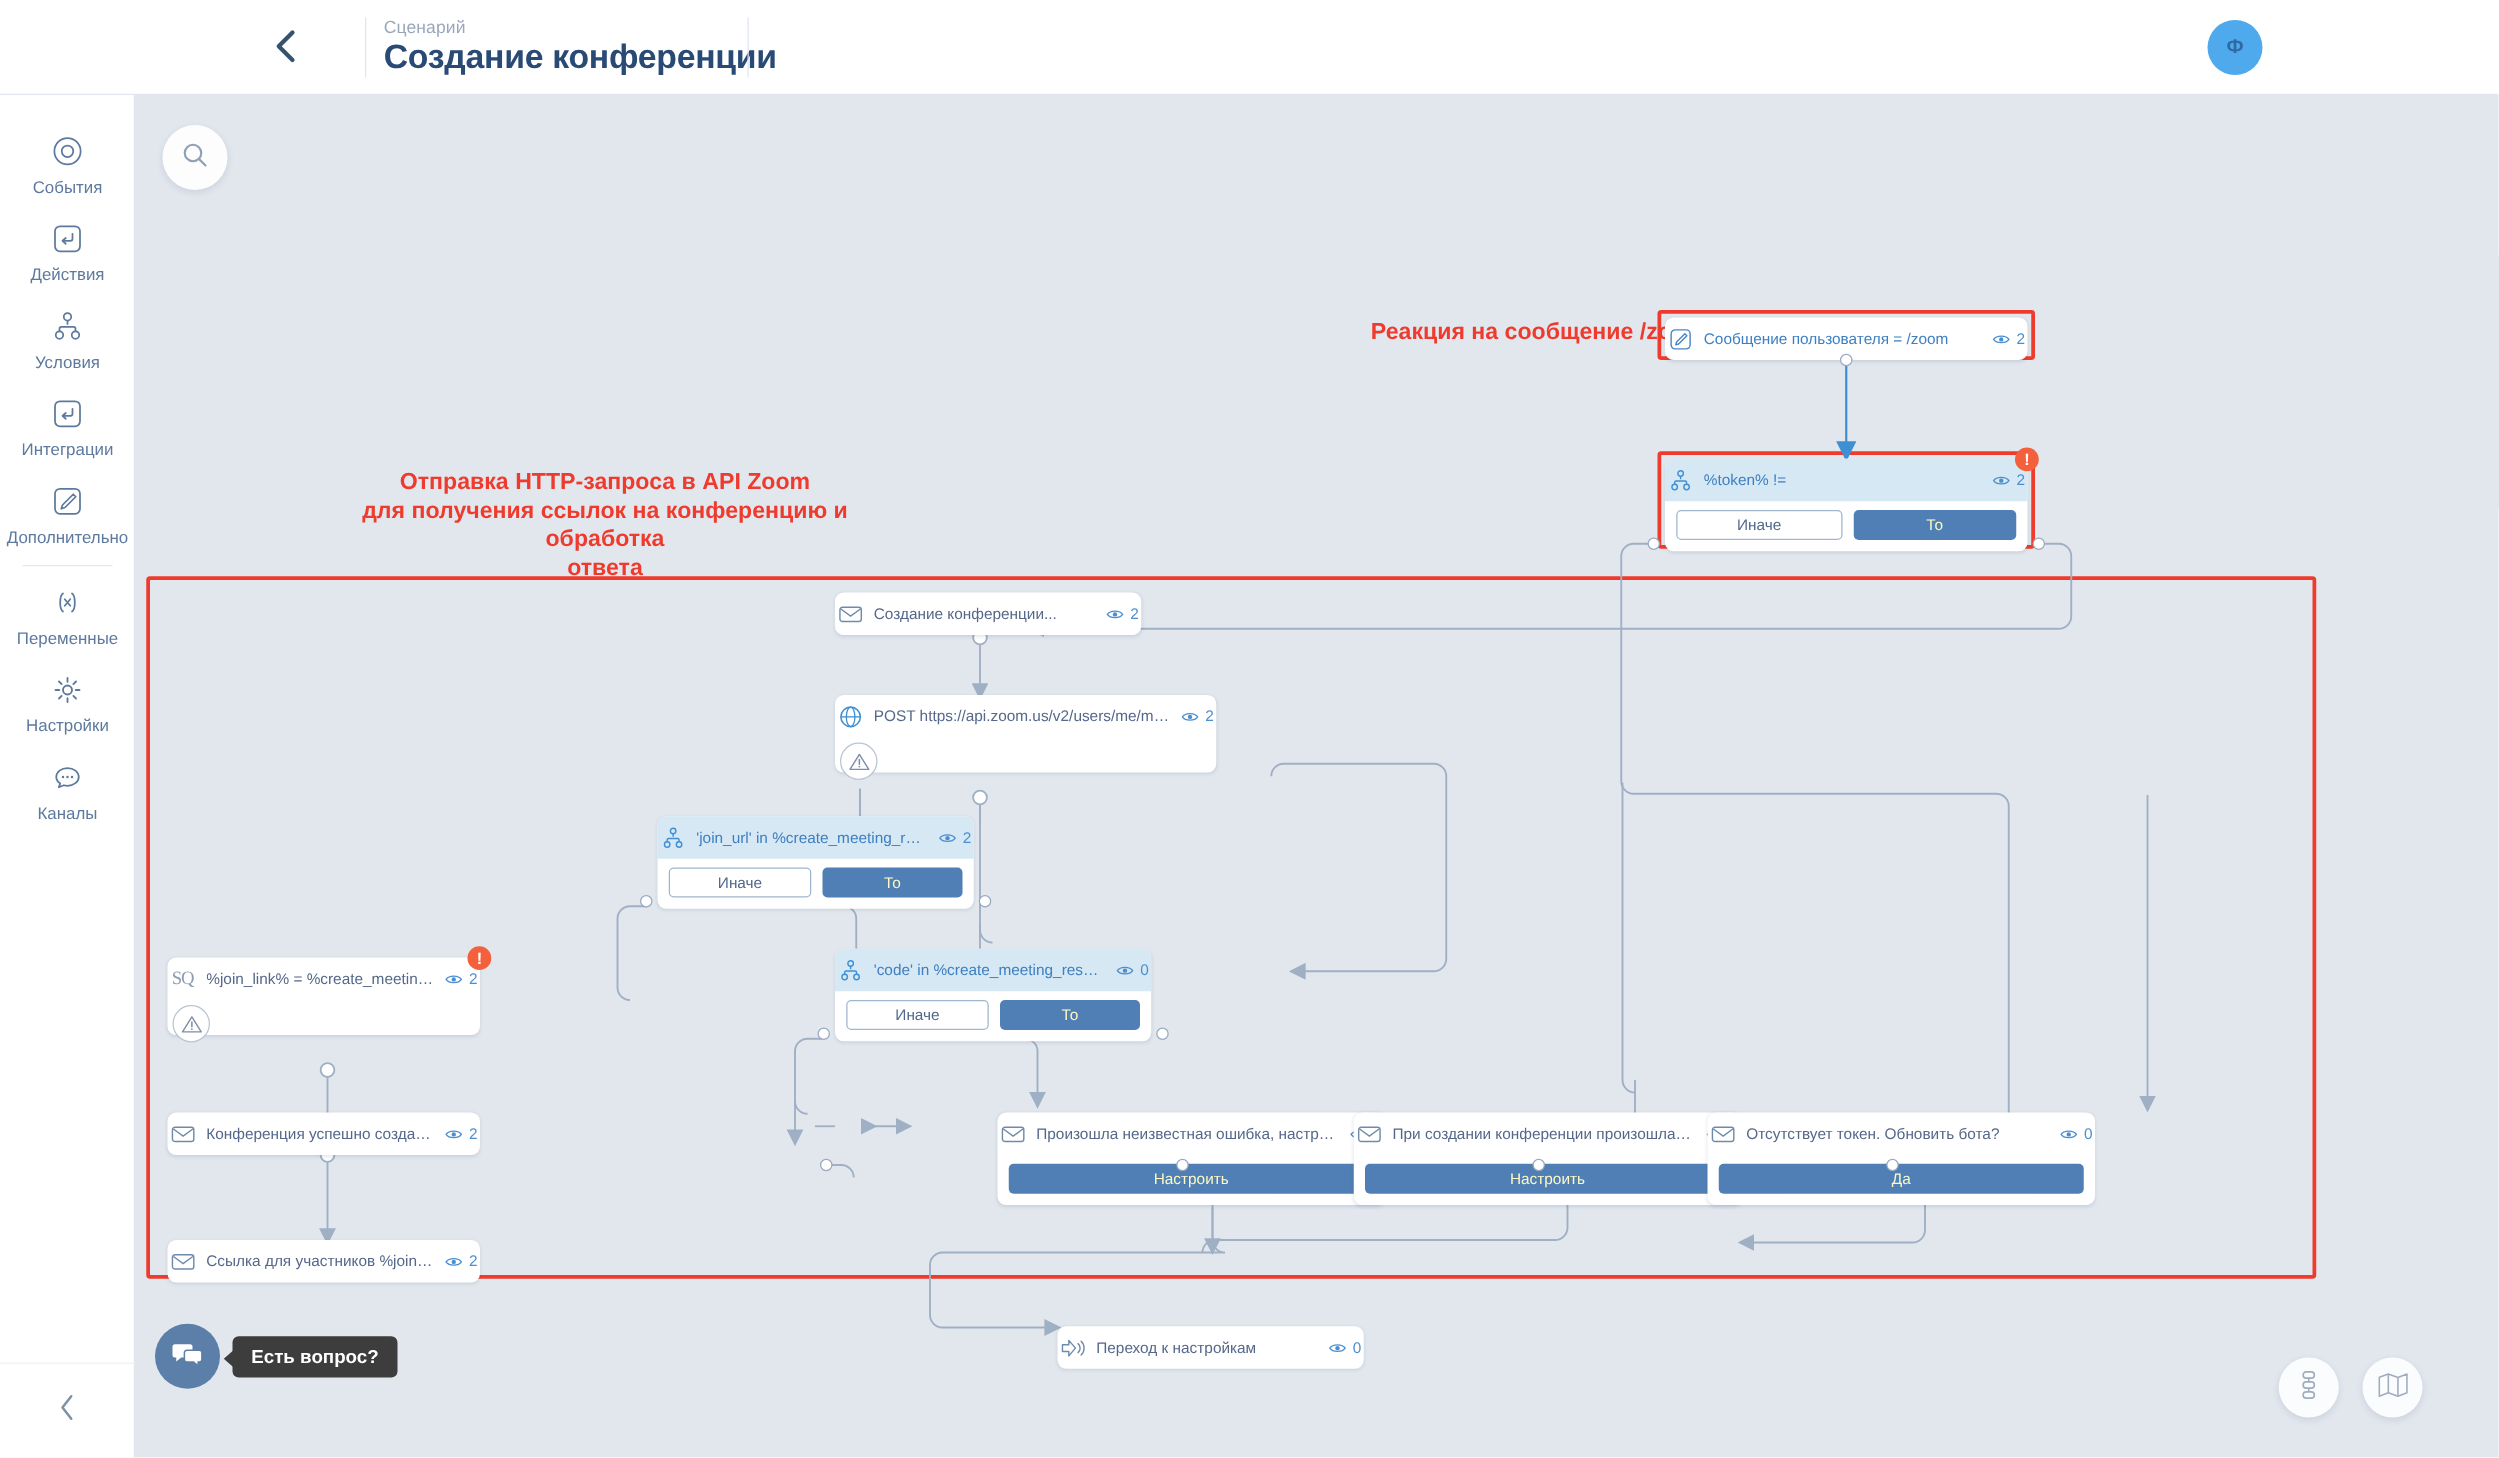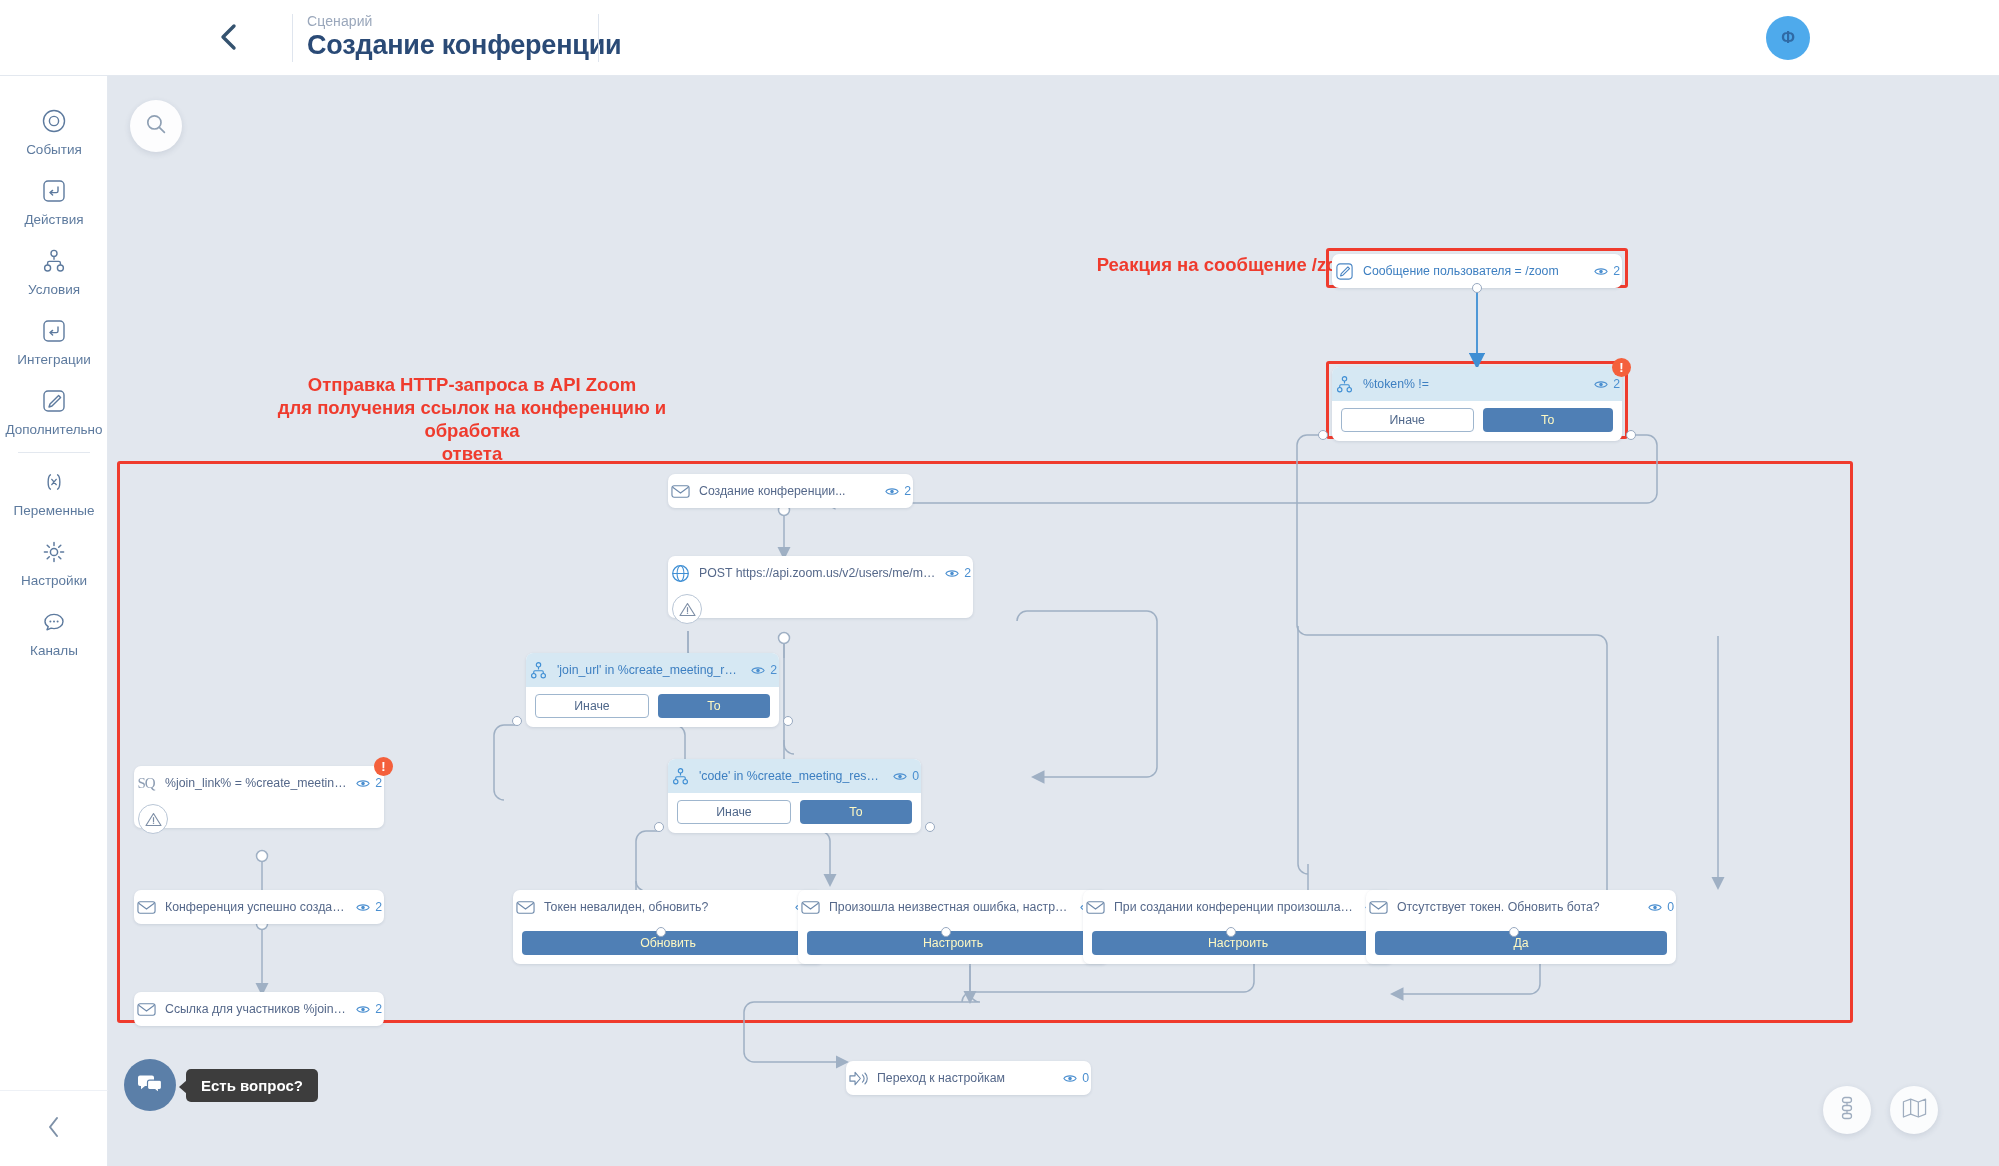--- a/index.html
+++ b/index.html
@@ -94,21 +94,21 @@
     cursor: pointer; z-index: 20;
   }
 
   
   .ann {
     position: absolute; color: #ef3b2d; font-weight: bold;
     font-size: 18.5px; line-height: 23px; text-align: center;
     white-space: pre-line;
   }
   .ann-zoom   { left: 913px; top: 177px; width: 420px; }
-  .ann-http   { left: 124px; top: 297px; width: 480px; }
+  .ann-http   { left: 136px; top: 297px; width: 480px; }
   .ann-token  { left: 651px; top: 297px; width: 440px; }
 
   
   .redbox { position: absolute; border: 3px solid #ef3b2d; border-radius: 3px; }
   .rb-msg   { left: 1218px; top: 172px;  width: 302px; height: 40px; }
   .rb-cond  { left: 1218px; top: 285px;  width: 302px; height: 78px; }
   .rb-main  { left: 9px;    top: 385px;  width: 1736px; height: 562px; }
 
   
   .node {
@@ -605,41 +605,20 @@
         <span class="eye">
           <svg width="14" height="11" viewBox="0 0 16 11">
             <path d="M1 5.5 C3.5 1.5 12.5 1.5 15 5.5 C12.5 9.5 3.5 9.5 1 5.5 Z" fill="none" stroke="#4b8fd0" stroke-width="1.2"></path>
             <circle cx="8" cy="5.5" r="2" fill="#4b8fd0"></circle>
           </svg>
           <span>2</span>
         </span>
       </div>
     </div>
 
-    <div class="node" style="left:405px; top:814px; width:310px;">
-      <div class="node-head">
-        <span class="node-ico">
-          <svg width="19" height="15" viewBox="0 0 20 15">
-            <rect x="1" y="1.5" width="18" height="12" rx="2.2" fill="none" stroke="#6f8aab" stroke-width="1.2"></rect>
-            <polyline points="1.8,3 10,9 18.2,3" fill="none" stroke="#6f8aab" stroke-width="1.2"></polyline>
-          </svg>
-        </span>
-        <span class="node-text">Токен невалиден, обновить?</span>
-        <span class="eye">
-          <svg width="14" height="11" viewBox="0 0 16 11">
-            <path d="M1 5.5 C3.5 1.5 12.5 1.5 15 5.5 C12.5 9.5 3.5 9.5 1 5.5 Z" fill="none" stroke="#4b8fd0" stroke-width="1.2"></path>
-            <circle cx="8" cy="5.5" r="2" fill="#4b8fd0"></circle>
-          </svg>
-          <span>0</span>
-        </span>
-      </div>
-      <div class="node-body">
-        <div class="btn btn-primary">Обновить</div>
-      </div>
-    </div>
     <div class="port" style="left:548px; top:851px;"></div>
 
     <div class="node" style="left:690px; top:814px; width:310px;">
       <div class="node-head">
         <span class="node-ico">
           <svg width="19" height="15" viewBox="0 0 20 15">
             <rect x="1" y="1.5" width="18" height="12" rx="2.2" fill="none" stroke="#6f8aab" stroke-width="1.2"></rect>
             <polyline points="1.8,3 10,9 18.2,3" fill="none" stroke="#6f8aab" stroke-width="1.2"></polyline>
           </svg>
         </span>

